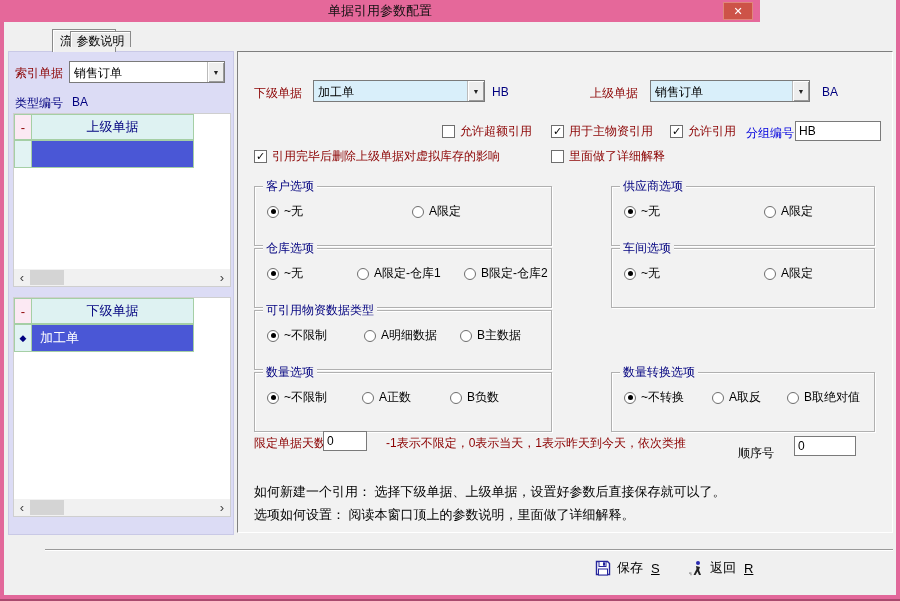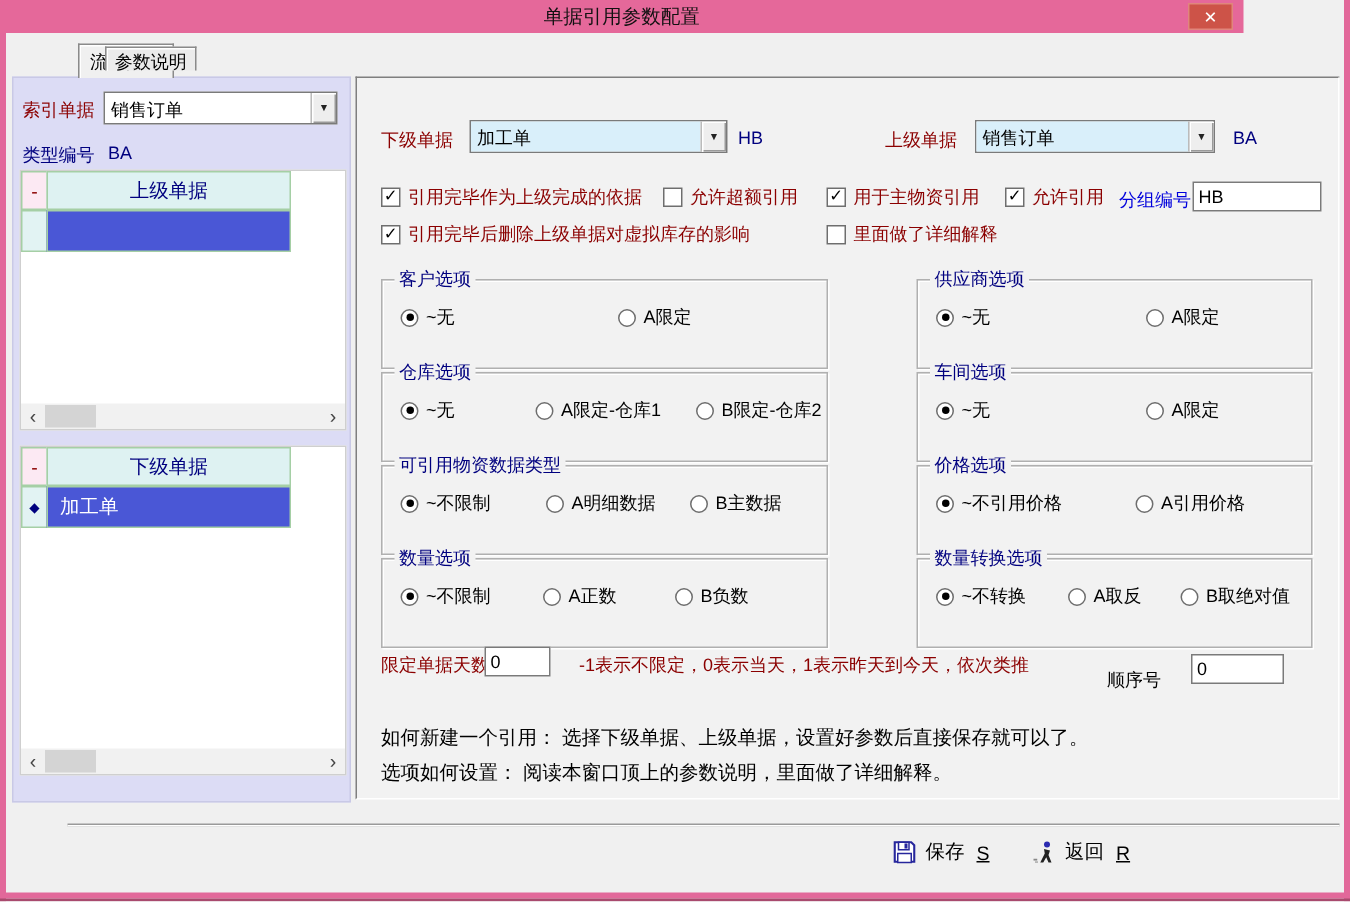--- a/index.html
+++ b/index.html
@@ -6,21 +6,21 @@
   body { font-family:"Liberation Sans","DejaVu Sans",sans-serif; background:#fff; }
   .window { position:relative; width:900px; height:601px; background:#f0f0f0; overflow:hidden; }
 
   
   .edge { position:absolute; background:#e2689a; z-index:50; }
   .edge.l { left:0; top:0; width:4px; height:601px; }
   .edge.r { right:0; top:0; width:4px; height:601px; }
   .edge.b { left:0; bottom:2px; width:900px; height:4px; }
   .edge.bb{ left:0; bottom:0; width:900px; height:2px; background:#a94a6e; }
 
-  .titlebar { position:absolute; left:0; top:0; width:829px; height:22px; background:#e5689a; z-index:51;
+  .titlebar { position:absolute; left:0; top:0; width:760px; height:22px; background:#e5689a; z-index:51;
               display:flex; align-items:center; justify-content:center; font-size:13px; color:#111; }
   .closebtn { position:absolute; right:7px; top:2px; width:30px; height:18px; background:#cd5348;
               border:1px solid #e0867c; color:#fff; font-size:11px; font-weight:bold;
               display:flex; align-items:center; justify-content:center; cursor:pointer; }
 
   
   .tab { position:absolute; background:#f0f0f0; border:1px solid #8a8a8a; border-bottom:none;
          box-shadow:inset 1px 1px 0 #fff; font-size:12px; color:#000; text-align:center; cursor:pointer; z-index:5; }
   .tab.active { left:5px; top:29px; width:64px; height:23px; line-height:22px;margin-left:47px; }
   .tab.inactive { left:70px; top:31px; width:61px; height:16px; line-height:19px; background:#ebebeb; }
@@ -158,24 +158,20 @@
     </div>
     <span class="lbl nv" style="left:254px;top:33px">HB</span>
 
     <span class="lbl dr" style="left:352px;top:33px">上级单据</span>
     <div class="combo blue" style="left:412px;top:28px;width:160px">
       <span class="val">销售订单</span>
       <span class="btn">▼</span>
     </div>
     <span class="lbl nv" style="left:584px;top:33px">BA</span>
 
-    <label class="cb" style="left:16px;top:71px">
-      <span class="cbx on"></span>
-      <span>引用完毕作为上级完成的依据</span>
-    </label>
     <label class="cb" style="left:204px;top:71px">
       <span class="cbx"></span>
       <span>允许超额引用</span>
     </label>
     <label class="cb" style="left:313px;top:71px">
       <span class="cbx on"></span>
       <span>用于主物资引用</span>
     </label>
     <label class="cb" style="left:432px;top:71px">
       <span class="cbx on"></span>
@@ -247,31 +243,20 @@
           <i class="rd on"></i>
           <span>~不限制</span>
         </span>
       <span class="opt" style="left:109px">
           <i class="rd"></i>
           <span>A明细数据</span>
         </span>
       <span class="opt" style="left:205px">
           <i class="rd"></i>
           <span>B主数据</span>
-        </span>
-    </div>
-    <div class="gbox" style="left:373px;top:258px;width:264px">
-      <span class="gt">价格选项</span>
-      <span class="opt" style="left:12px">
-          <i class="rd on"></i>
-          <span>~不引用价格</span>
-        </span>
-      <span class="opt" style="left:145px">
-          <i class="rd"></i>
-          <span>A引用价格</span>
         </span>
     </div>
     <div class="gbox" style="left:16px;top:320px;width:298px">
       <span class="gt">数量选项</span>
       <span class="opt" style="left:12px">
           <i class="rd on"></i>
           <span>~不限制</span>
         </span>
       <span class="opt" style="left:107px">
           <i class="rd"></i>

